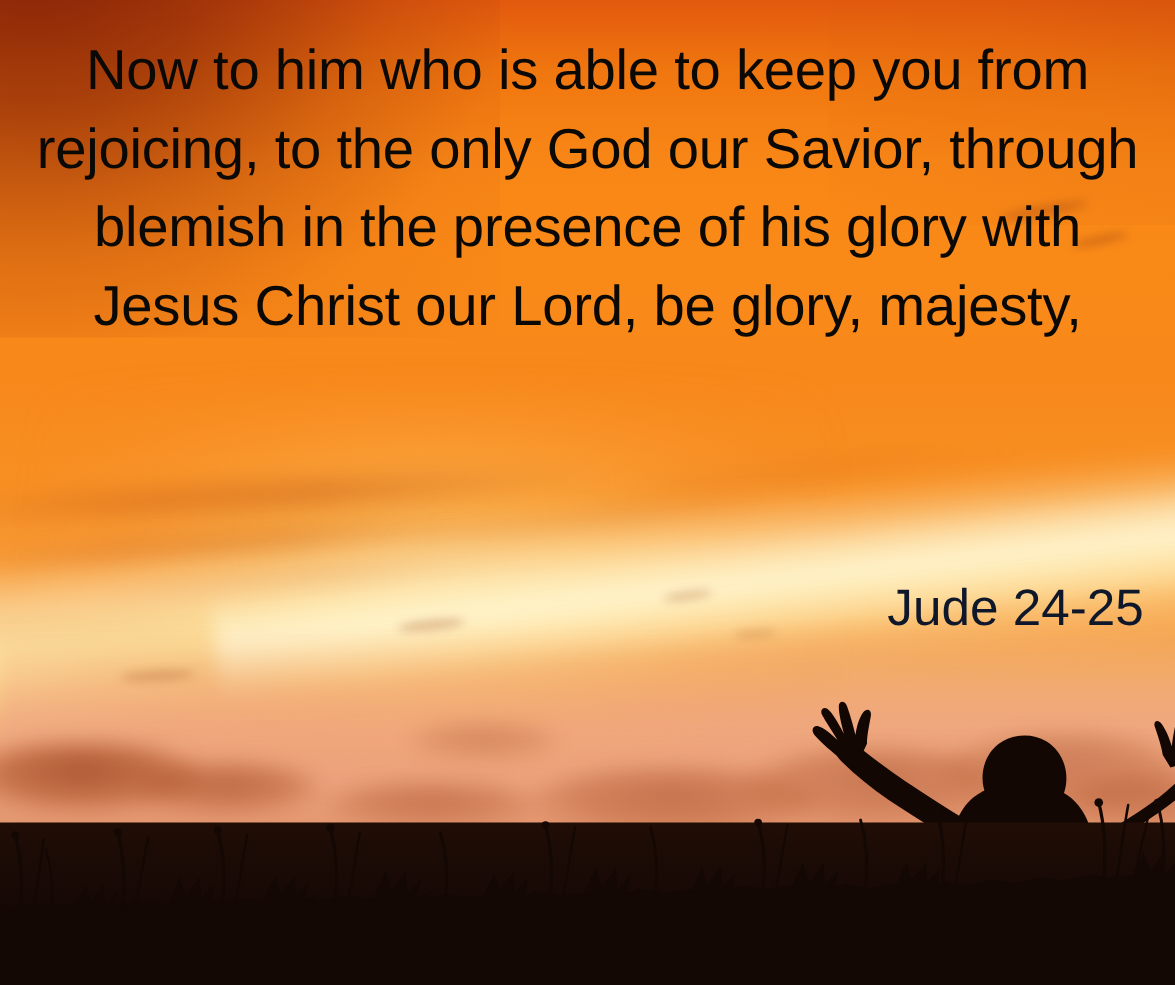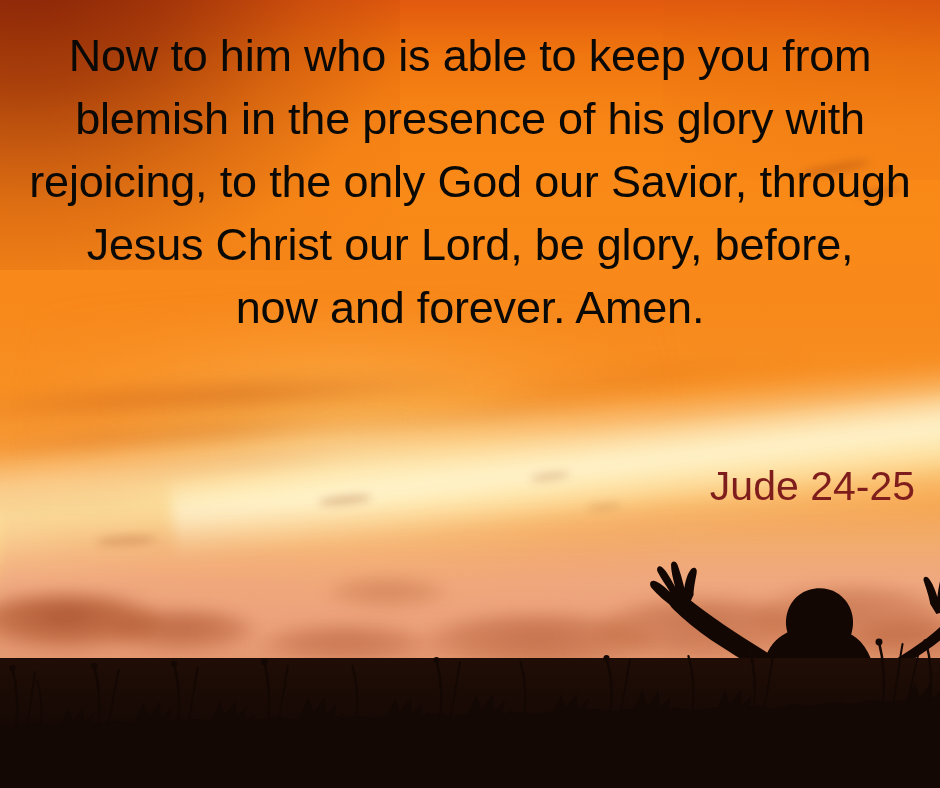--- a/index.html
+++ b/index.html
@@ -233,21 +233,21 @@
     letter-spacing: -0.2px;
     white-space: nowrap;
   }
   .verse-line {
     display: block;
   }
   .citation {
     position: absolute;
     right: 48px;
     top: 462px;
-    color: #7f1d1d;
+    color: #0f172a;
     font-family: "Liberation Sans", sans-serif;
     font-size: 41px;
     line-height: 48px;
     font-weight: 400;
     white-space: nowrap;
   }
 </style>
 </head>
 <body>
 
@@ -437,21 +437,20 @@
         <circle cx="592" cy="50" r="3"></circle>
         <circle cx="732" cy="42" r="3.2"></circle>
         <circle cx="858" cy="34" r="3.4"></circle>
         <circle cx="904" cy="34" r="3"></circle>
       </g>
     </g>
   </svg>
 
   <div class="verse-block">
     <span class="verse-line">Now to him who is able to keep you from</span>
+    <span class="verse-line">rejoicing, to the only God our Savior, through</span>
     <span class="verse-line">blemish in the presence of his glory with</span>
-    <span class="verse-line">rejoicing, to the only God our Savior, through</span>
-    <span class="verse-line">Jesus Christ our Lord, be glory, before,</span>
-    <span class="verse-line">now and forever. Amen.</span>
+    <span class="verse-line">Jesus Christ our Lord, be glory, majesty,</span>
   </div>
 
   <div class="citation">Jude 24-25</div>
 
 </div>
 
 </body></html>

